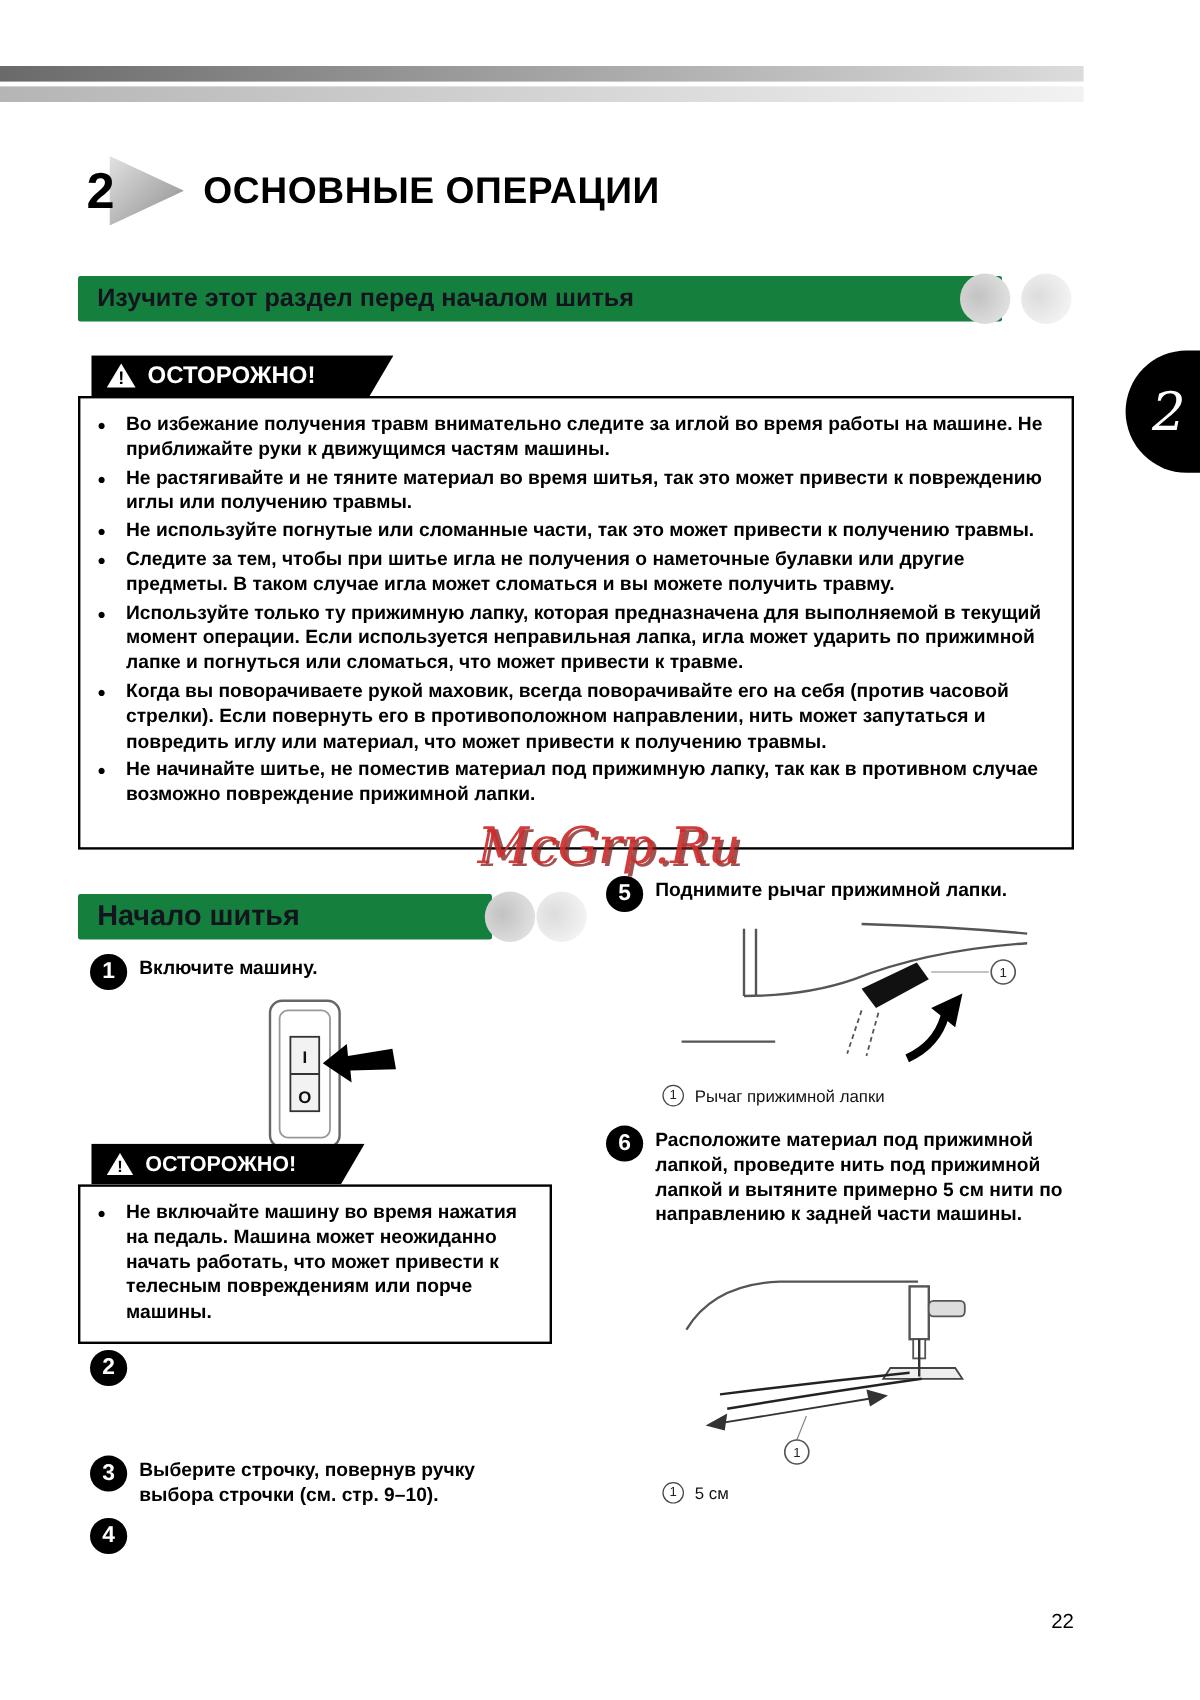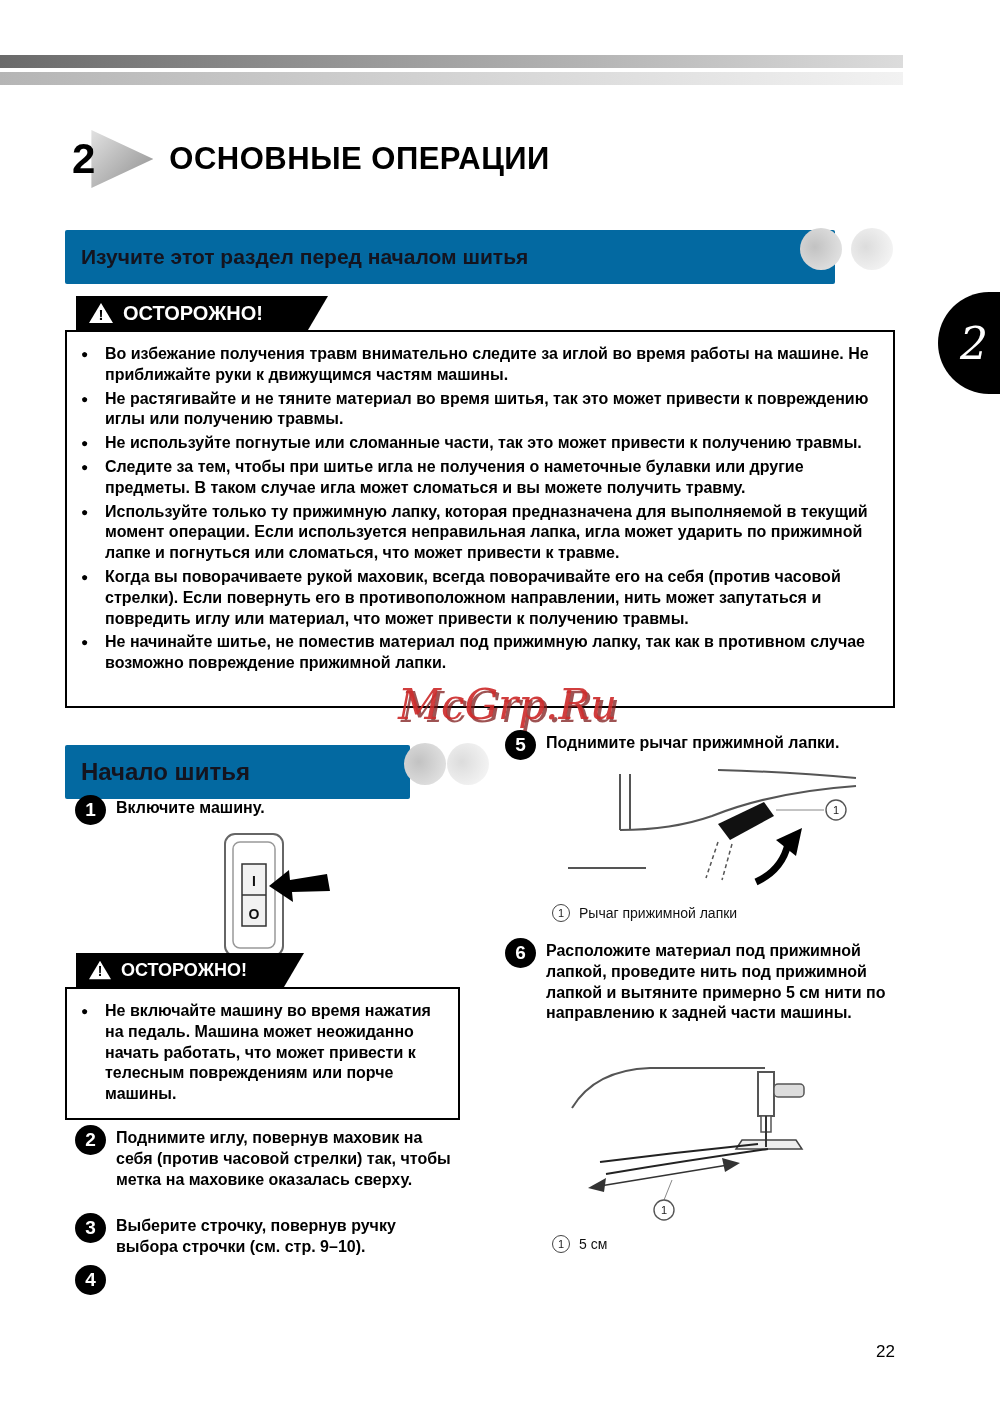--- a/index.html
+++ b/index.html
@@ -16,21 +16,21 @@
 
   
   .chapter-head { position:absolute; left:72px; top:130px; display:flex; align-items:center; }
   .chapter-num { font-size:42px; font-weight:bold; z-index:2; }
   .chevron { width:62px; height:58px; margin-left:-4px;
     background:linear-gradient(135deg,#e2e2e2,#8d8d8d);
     clip-path:polygon(0 0, 100% 50%, 0 100%); }
   .chapter-title { font-size:31px; font-weight:bold; margin-left:16px; letter-spacing:0.5px; }
 
   
-  .banner { position:absolute; height:54px; background:#0369a1; border-radius:2px;
+  .banner { position:absolute; height:38px; background:#15803d; border-radius:2px;
     display:flex; align-items:center; padding-left:16px;
     font-size:21px; font-weight:bold; color:#14141f; }
   .banner-circle { position:absolute; width:42px; height:42px; border-radius:50%; }
   .bc-dark  { background:radial-gradient(circle at 35% 45%, #c2c2c2, #e9e9e9); }
   .bc-light { background:radial-gradient(circle at 35% 45%, #dcdcdc, #fafafa); }
 
   
   .caution-head { position:absolute; height:34px; background:#000; color:#fff;
     display:flex; align-items:center; padding:0 30px 0 12px;
     clip-path:polygon(0 0, 100% 0, calc(100% - 20px) 100%, 0 100%); z-index:3; }
@@ -167,21 +167,20 @@
 
   <div class="caution-box" style="left:65px; top:987px; width:395px; min-height:132px;">
     <div class="caution-item">
         <span class="dot">●</span>
         <span>Не включайте машину во время нажатия на педаль. Машина может неожиданно начать работать, что может привести к телесным повреждениям или порче машины.</span>
       </div>
   </div>
 
   <div class="step" style="left:75px; top:1125px; width:385px;">
     <span class="step-badge">2</span>
-    <span class="step-text">Поднимите иглу, повернув маховик на себя (против часовой стрелки) так, чтобы метка на маховике оказалась сверху.</span>
   </div>
   <div class="step" style="left:75px; top:1213px; width:385px;">
     <span class="step-badge">3</span>
     <span class="step-text">Выберите строчку, повернув ручку выбора строчки (см. стр. 9–10).</span>
   </div>
   <div class="step" style="left:75px; top:1265px; width:385px;">
     <span class="step-badge">4</span>
   </div>
 
   <div class="step" style="left:505px; top:730px; width:400px;">

